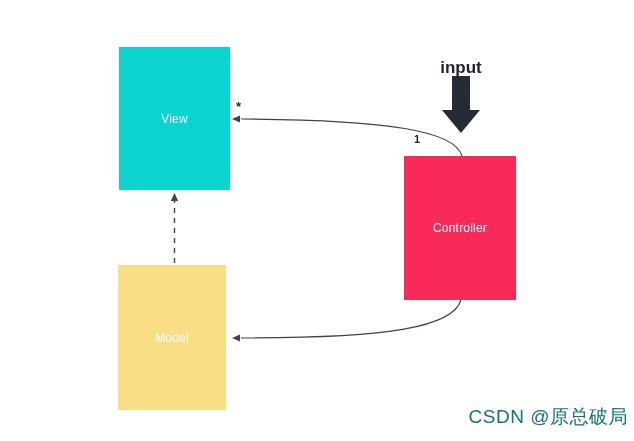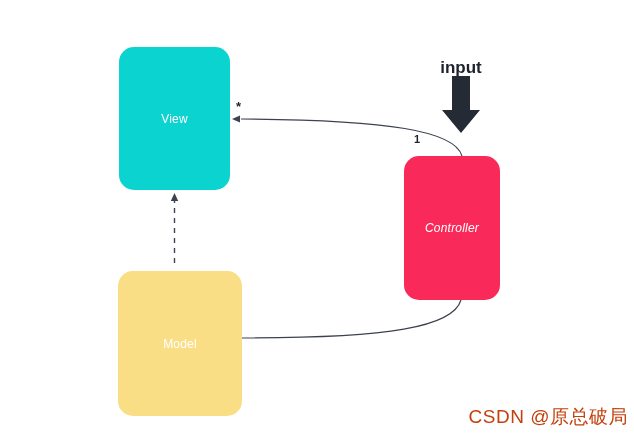--- a/index.html
+++ b/index.html
@@ -19,25 +19,24 @@
     width: 634px; height: 441px;
   }
 
   .box {
     position: absolute;
     display: flex;
     align-items: center;
     justify-content: center;
     font-size: 12px;
     letter-spacing: 0.2px;
-    border-radius: 15px;
   }
   .box-view       { left: 119px; top: 47px;  width: 111px; height: 143px; }
-  .box-controller { left: 404px; top: 156px; width: 96px; height: 144px; font-style: italic; }
-  .box-model      { left: 118px; top: 265px; width: 124px; height: 145px; margin-top: 6px; }
+  .box-controller { left: 404px; top: 156px; width: 112px; height: 144px; }
+  .box-model      { left: 118px; top: 265px; width: 108px; height: 145px; }
 
   .floating-label {
     position: absolute;
     color: #1e232b;
   }
   .input-label {
     left: 433px; top: 58px; width: 56px;
     text-align: center;
     font-weight: bold;
     font-size: 17px;
@@ -90,15 +89,15 @@
   <div class="box box-model" style="background-color: rgb(250, 222, 133);">
     <span style="color: rgb(255, 255, 255);">Model</span>
   </div>
 
   <div class="floating-label input-label">input</div>
 
   <div class="floating-label star-label">*</div>
 
   <div class="floating-label one-label">1</div>
 
-  <div class="watermark" style="color: #c2410c;">CSDN @原总破局</div>
+  <div class="watermark" style="color: #0f766e;">CSDN @原总破局</div>
 
 </div>
 
 </body></html>

